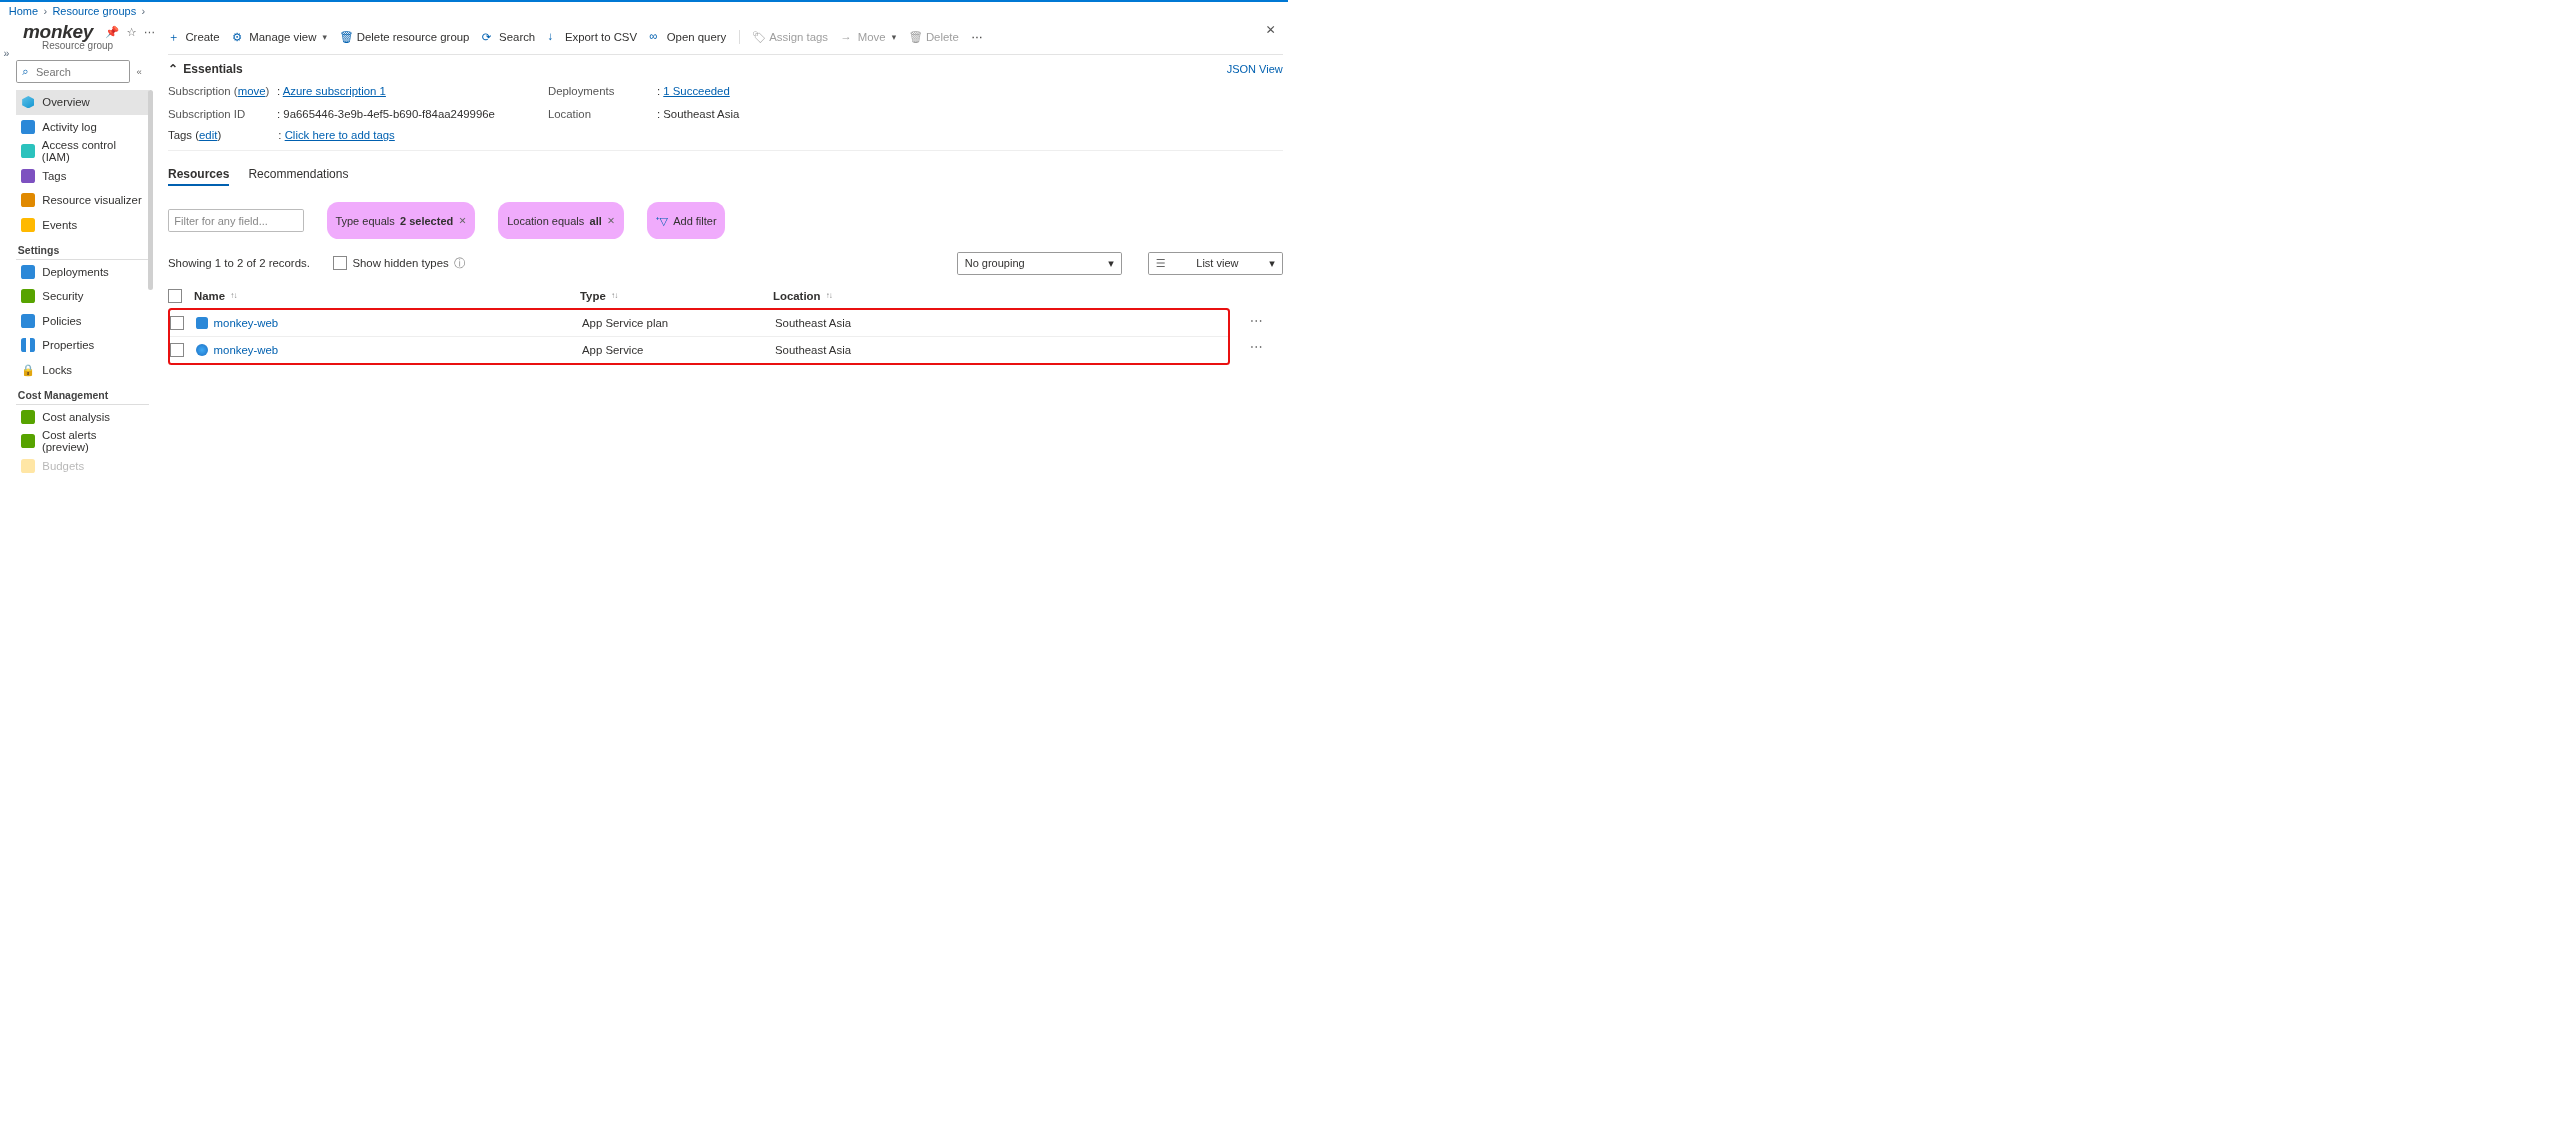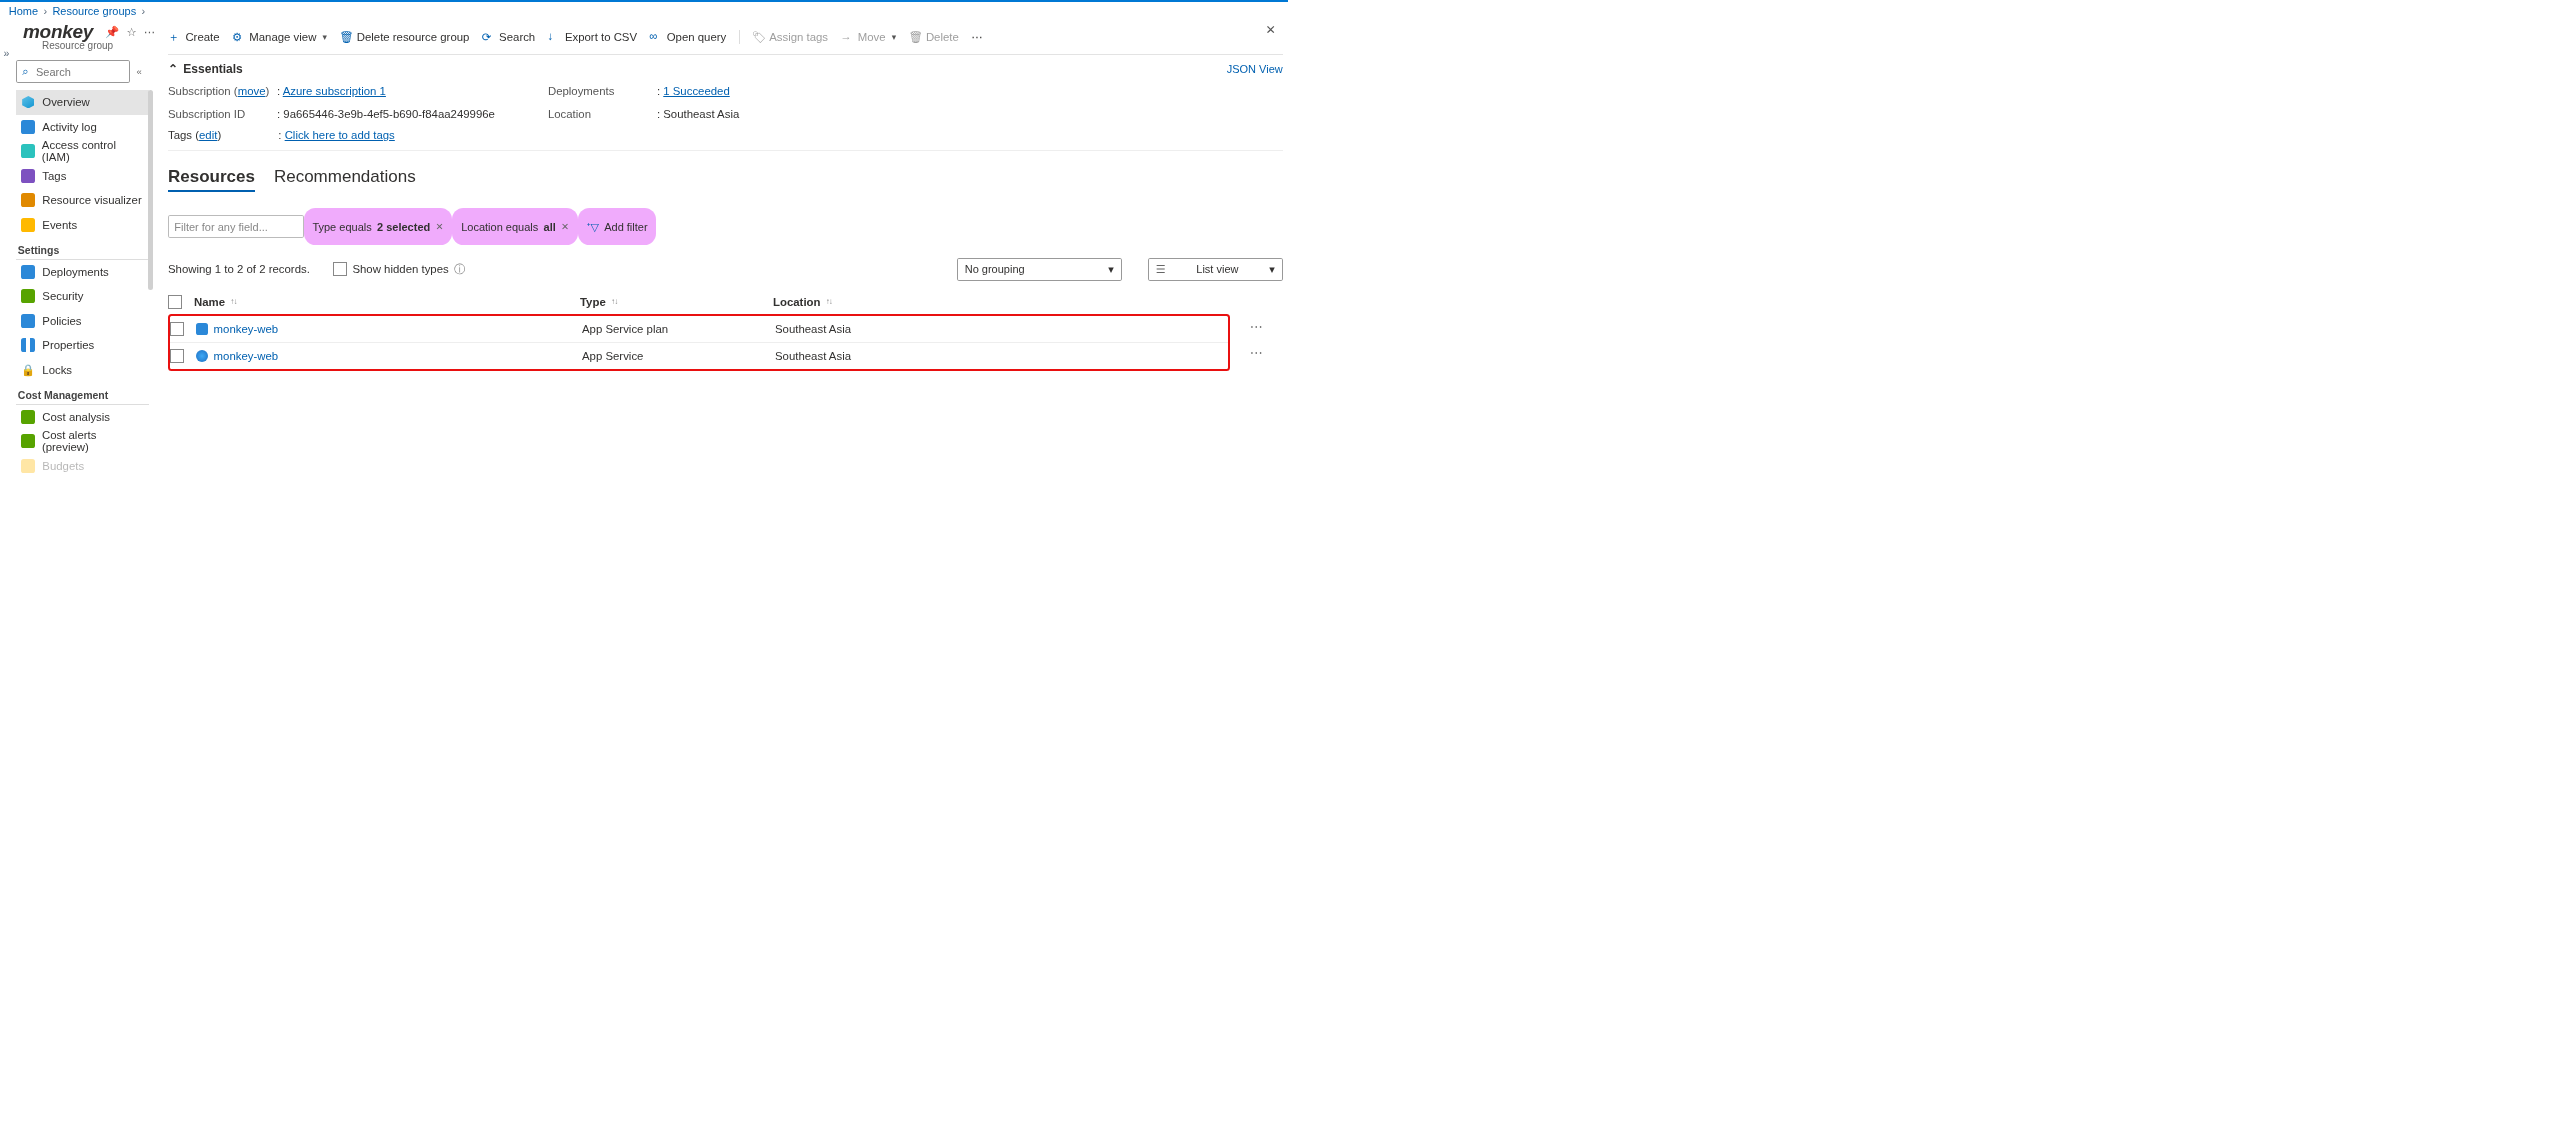--- a/index.html
+++ b/index.html
@@ -83,26 +83,26 @@
 .essentials-hdr .title { display: flex; gap: 5.3px; font-weight: 600; font-size: 12px; }
 .jsonview { color: #0060b0; font-size: 11px; cursor: pointer; }
 .ess-grid { display: flex; gap: 53px; font-size: 11.4px; line-height: 23px; }
 .ess-col  { display: grid; grid-template-columns: 105px auto; column-gap: 4px; }
 .ess-col .lab { color: #555; white-space: nowrap; }
 .ess-col .val { white-space: nowrap; }
 .tags-row { display: grid; grid-template-columns: 105px auto; column-gap: 5.3px; font-size: 11.4px;
   margin-top: 3.5px; border-bottom: 0.9px solid #eee; padding-bottom: 8.8px; }
 
 
-.tabs { display: flex; gap: 19px; margin-top: 16px; font-size: 17px; }
+.tabs { display: flex; gap: 19px; margin-top: 16px; font-size: 12px; }
 .tab  { padding-bottom: 3.5px; cursor: pointer; }
 .tab.active { font-weight: 600; border-bottom: 2.6px solid #0060b0; }
 
 
-.filters { display: flex; align-items: center; gap: 0; margin-top: 16px; }
+.filters { display: flex; align-items: center; gap: 23px; margin-top: 16px; }
 .field-filter {
   border: 0.9px solid #bbb; border-radius: 1.8px; height: 21px; width: 123px;
   font-size: 11px; color: #888; display: flex; align-items: center; padding: 0 5.3px;
 }
 .pill {
   background: #f0abfc; border-radius: 11.4px; height: 37px;
   display: flex; align-items: center; padding: 0 8.8px;
   font-size: 11px; gap: 5.3px; cursor: pointer;
 }
 .pill b { font-weight: 600; }

